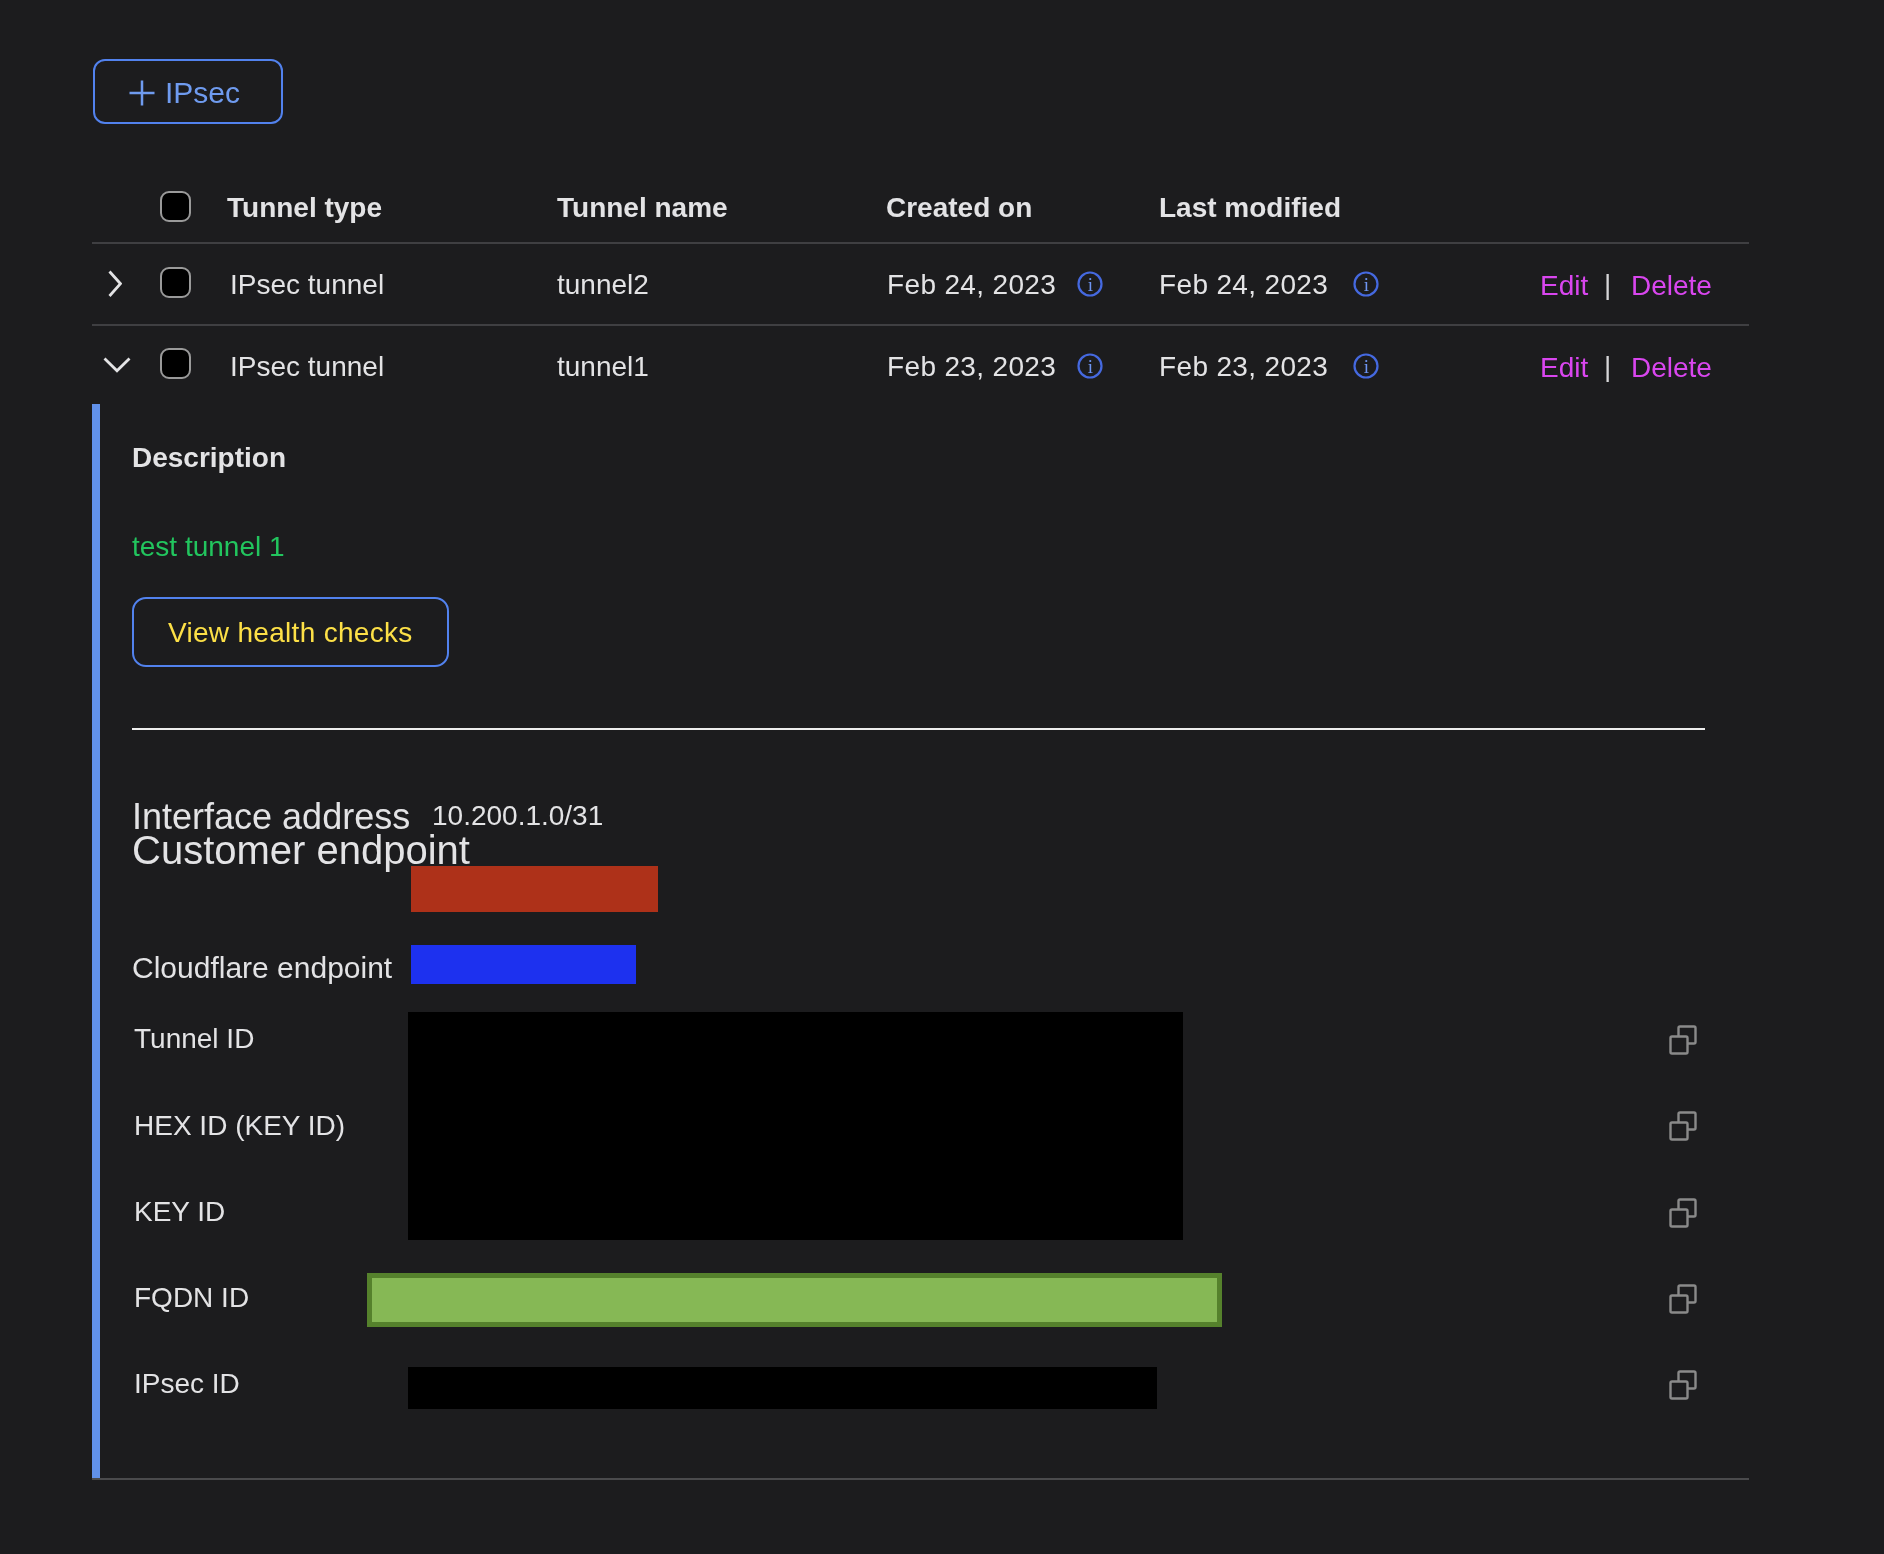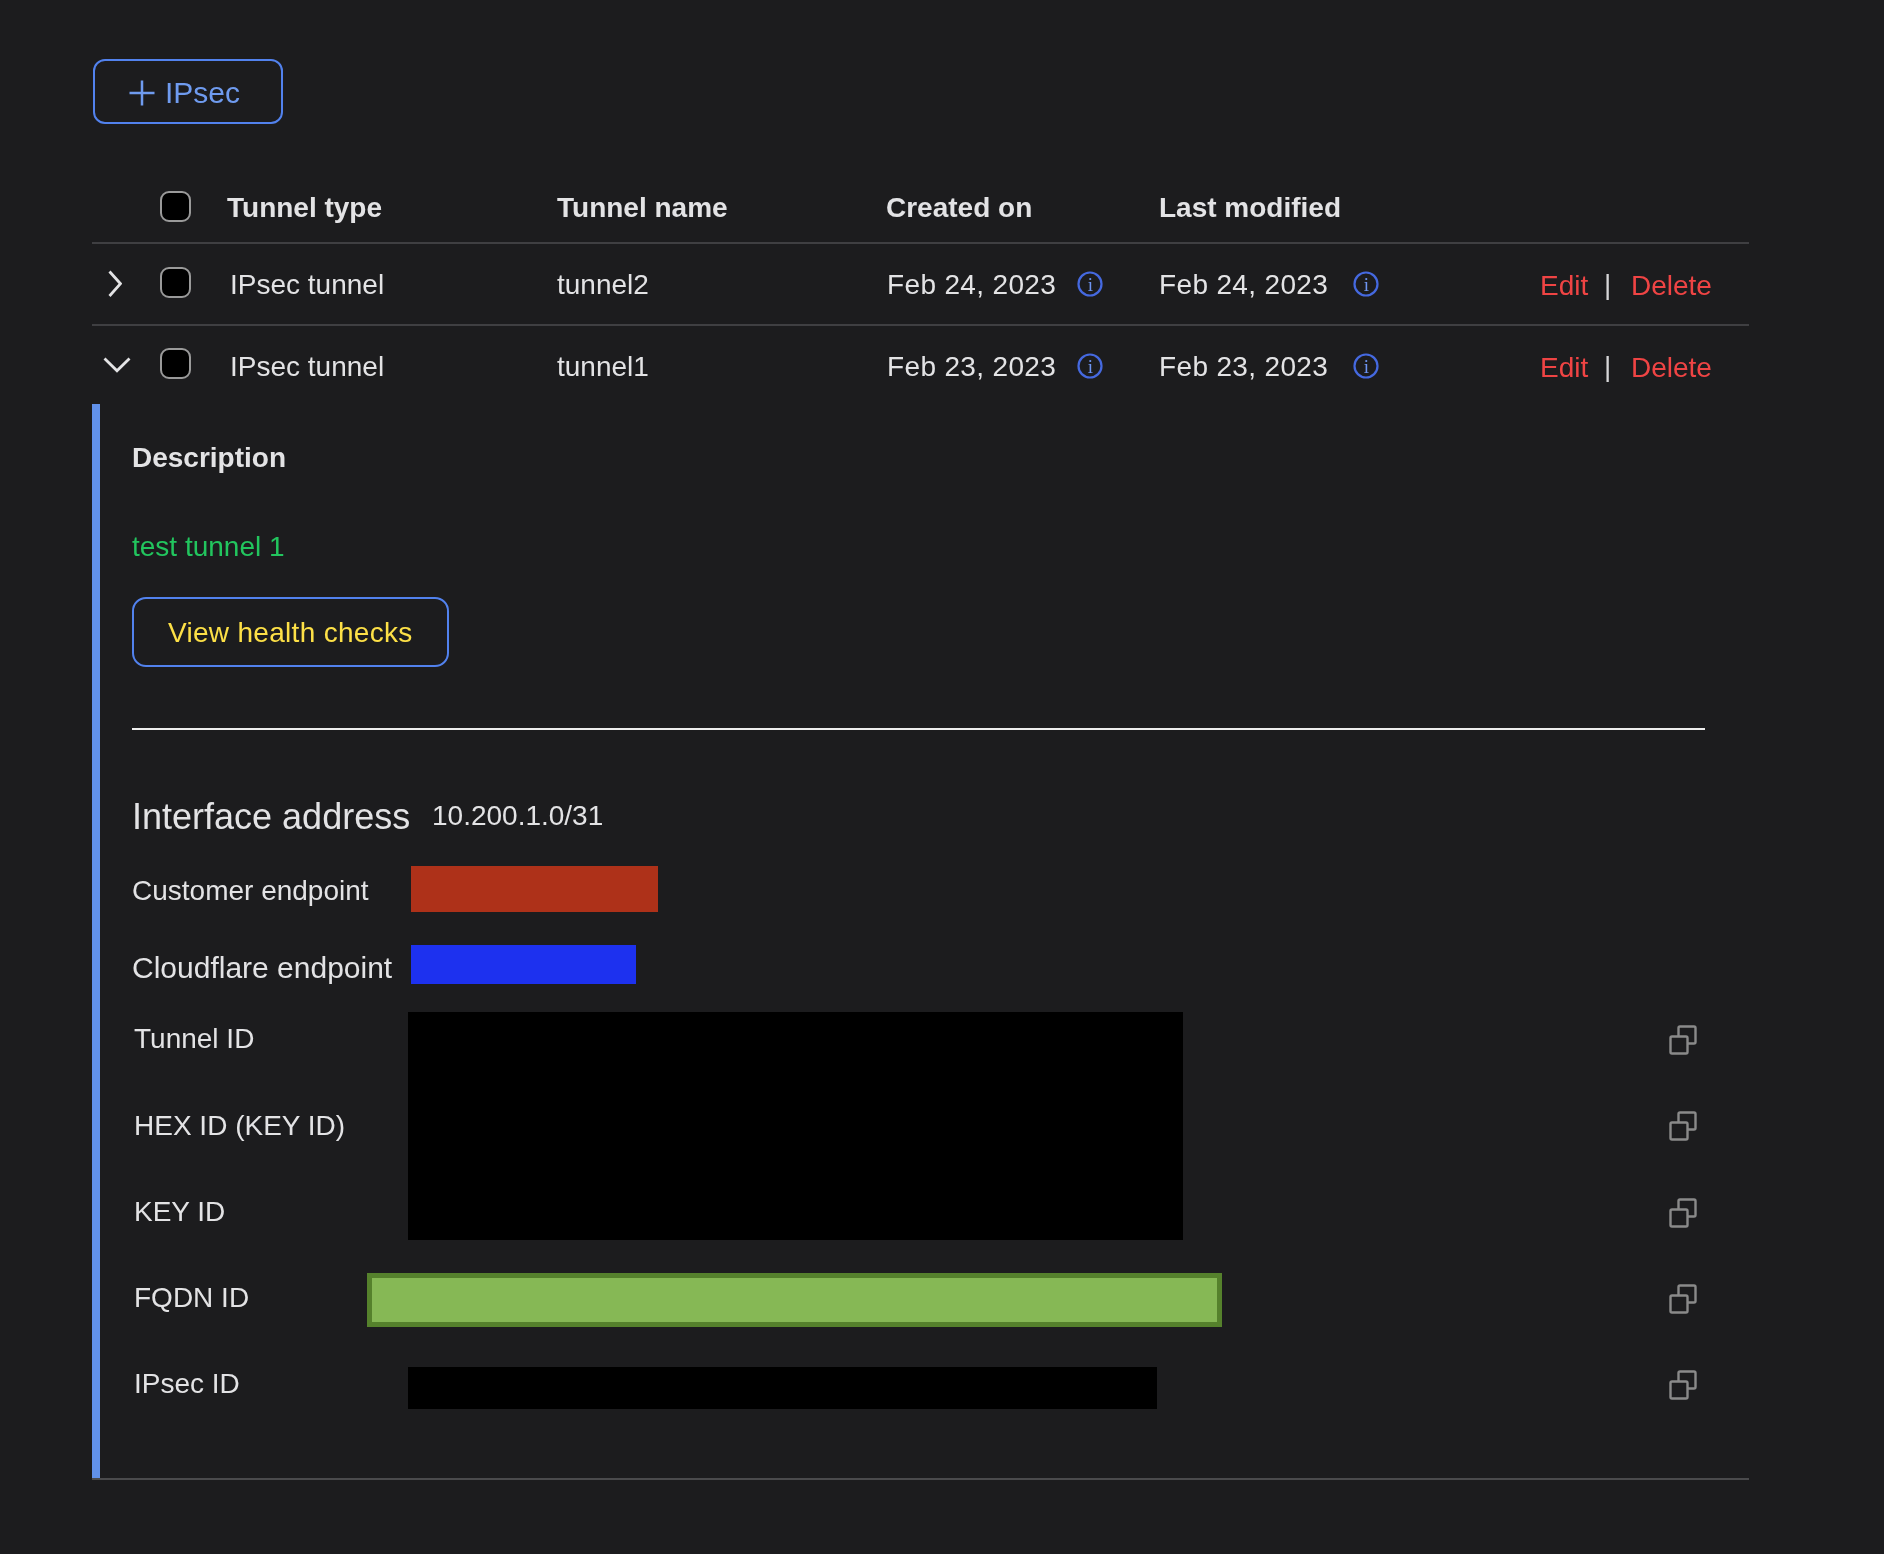--- a/index.html
+++ b/index.html
@@ -1,21 +1,21 @@
 <!DOCTYPE html>
 <html><head>
 <meta charset="utf-8">
 <style>
 html,body{margin:0;padding:0;background:#1c1c1e;width:1884px;height:1554px;overflow:hidden}
 *{box-sizing:border-box}
 body{font-family:"Liberation Sans",sans-serif;position:relative}
 .t{position:absolute;font-size:28px;line-height:28px;color:#e3e3e5;white-space:nowrap}
 .b{font-weight:bold}
 .gray{color:#22c55e}
-.link{color:#ef4444;text-underline-offset:8px;text-decoration-thickness:2px}
+.link{color:#d946ef;text-underline-offset:8px;text-decoration-thickness:2px}
 .hline{position:absolute;height:2px;background:#3f3f42}
 .cb{position:absolute;width:31px;height:31px;border:2px solid #9a9a9a;border-radius:9px;background:#000}
 .icon{position:absolute}
 </style>
 </head>
 <body>
 
 <div style="position:absolute;left:93px;top:59px;width:190px;height:65px;border:2px solid #5282ee;border-radius:12px"></div>
 <svg class="icon" style="left:128px;top:79px" width="28" height="28" viewBox="0 0 28 28" fill="none">
   <path d="M14 1.5 V26.5 M1.5 14 H26.5" stroke="#6f9bef" stroke-width="2.5"></path>
@@ -73,21 +73,21 @@
 <div style="position:absolute;left:92px;top:404px;width:8px;height:1074px;background:#6191ea"></div>
 <div class="t b" style="left:132px;top:444px">Description</div>
 <div class="t gray" style="left:132px;top:533px">test tunnel 1</div>
 <div style="position:absolute;left:132px;top:597px;width:317px;height:70px;border:2px solid #5282ee;border-radius:14px"></div>
 <div class="t" style="left:168px;top:619px;color:#fde047;letter-spacing:0.3px">View health checks</div>
 <div style="position:absolute;left:132px;top:728px;width:1573px;height:2px;background:#ededed"></div>
 
 <div class="t" style="left:132px;top:803px;font-size:36px">Interface address</div>
 <div class="t" style="left:432px;top:802px">10.200.1.0/31</div>
 
-<div class="t" style="left:132px;top:877px;font-size:28px">Customer endpoint</div>
+<div class="t" style="left:132px;top:836px;font-size:40px">Customer endpoint</div>
 <div style="position:absolute;left:411px;top:866px;width:247px;height:46px;background:#ae3119"></div>
 
 <div class="t" style="left:132px;top:954px;font-size:30px">Cloudflare endpoint</div>
 <div style="position:absolute;left:411px;top:945px;width:225px;height:39px;background:#1d31ef"></div>
 
 <div class="t" style="left:134px;top:1025px">Tunnel ID</div>
 <div class="t" style="left:134px;top:1112px">HEX ID (KEY ID)</div>
 <div class="t" style="left:134px;top:1198px">KEY ID</div>
 <div class="t" style="left:134px;top:1284px">FQDN ID</div>
 <div class="t" style="left:134px;top:1370px">IPsec ID</div>

